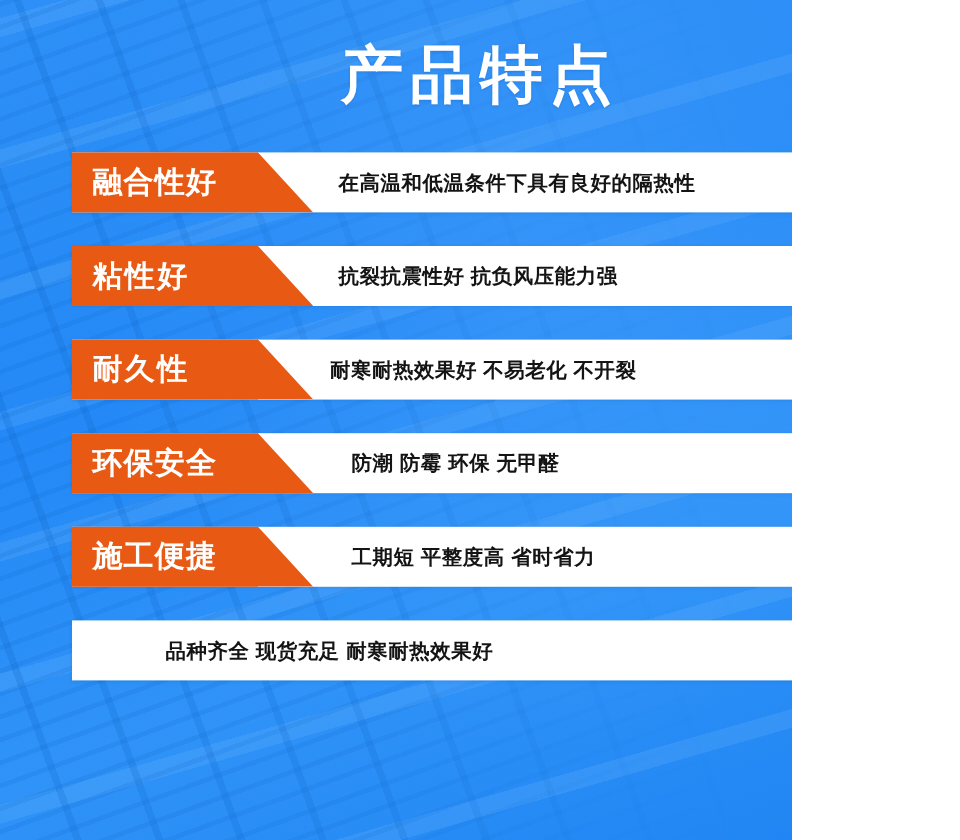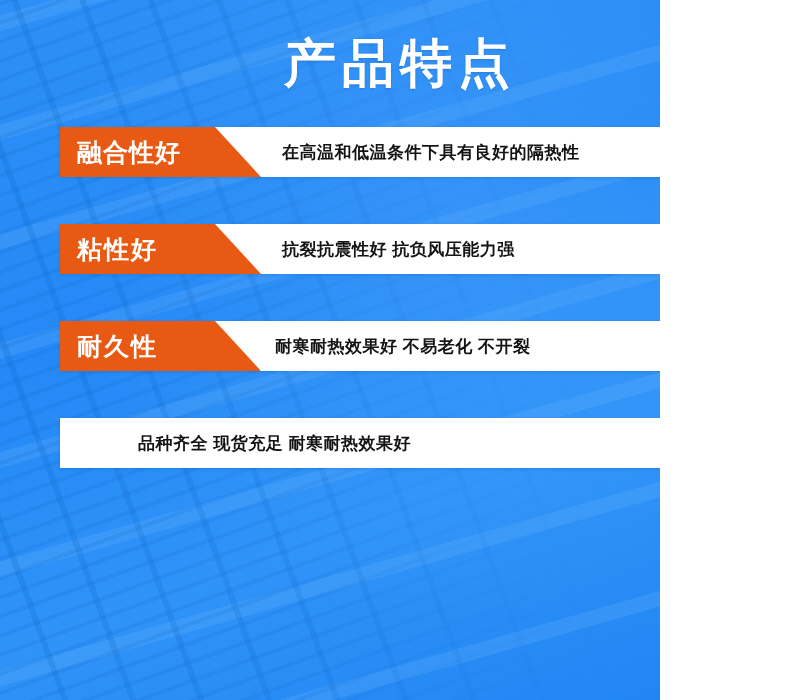--- a/index.html
+++ b/index.html
@@ -86,21 +86,21 @@
   
   .rows {
     position: absolute;
     top: 127px;
     left: 60px;
     width: 672px;
   }
   .row {
     position: relative;
     height: 50px;
-    margin-bottom: 47px;
+    margin-bottom: 28px;
     background: #ffffff;
     display: flex;
     align-items: stretch;
     box-shadow: 0 1px 3px rgba(8,60,130,0.18);
   }
   .row:last-child { margin-bottom: 0; }
 
   .tag {
     position: relative;
     width: 155px;
@@ -179,20 +179,34 @@
     </div>
 
     <div class="row">
       <div class="tag tag-3">
         <span class="tag-text">耐久性</span>
         <span class="tag-wedge"></span>
       </div>
       <div class="desc indent-sm">耐寒耐热效果好  不易老化  不开裂</div>
     </div>
 
-
+    <div class="row">
+      <div class="tag tag-4">
+        <span class="tag-text">环保安全</span>
+        <span class="tag-wedge"></span>
+      </div>
+      <div class="desc indent-lg">防潮  防霉  环保  无甲醛</div>
+    </div>
+
+    <div class="row">
+      <div class="tag tag-4">
+        <span class="tag-text">施工便捷</span>
+        <span class="tag-wedge"></span>
+      </div>
+      <div class="desc indent-lg">工期短  平整度高  省时省力</div>
+    </div>
 
     <div class="row">
       <div class="desc indent-lg">品种齐全  现货充足  耐寒耐热效果好</div>
     </div>
 
   </div>
 </div>
 
 </body></html>

